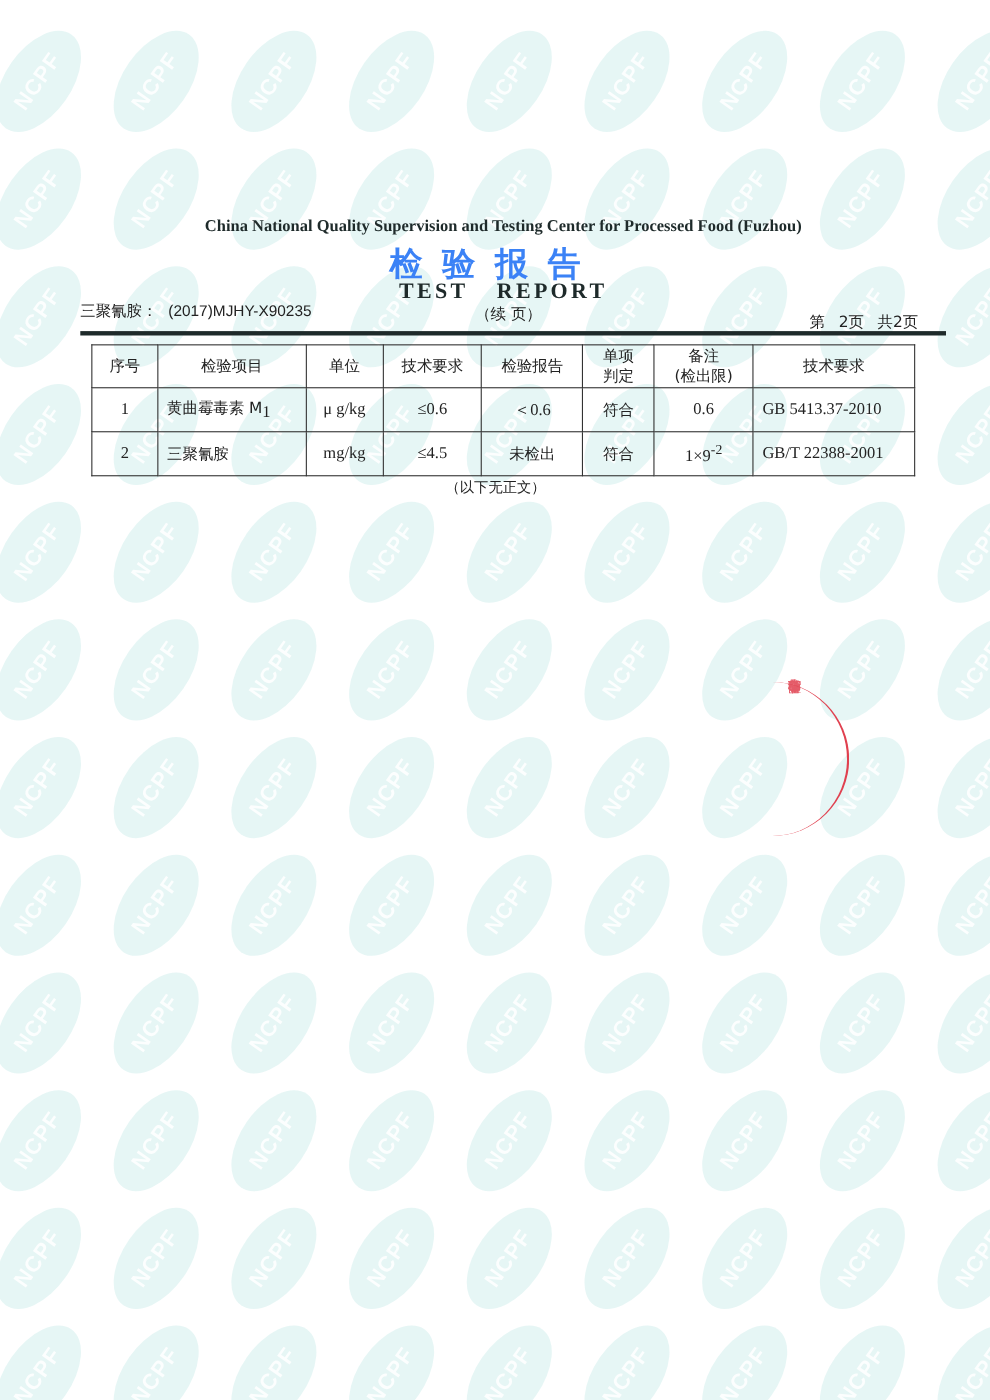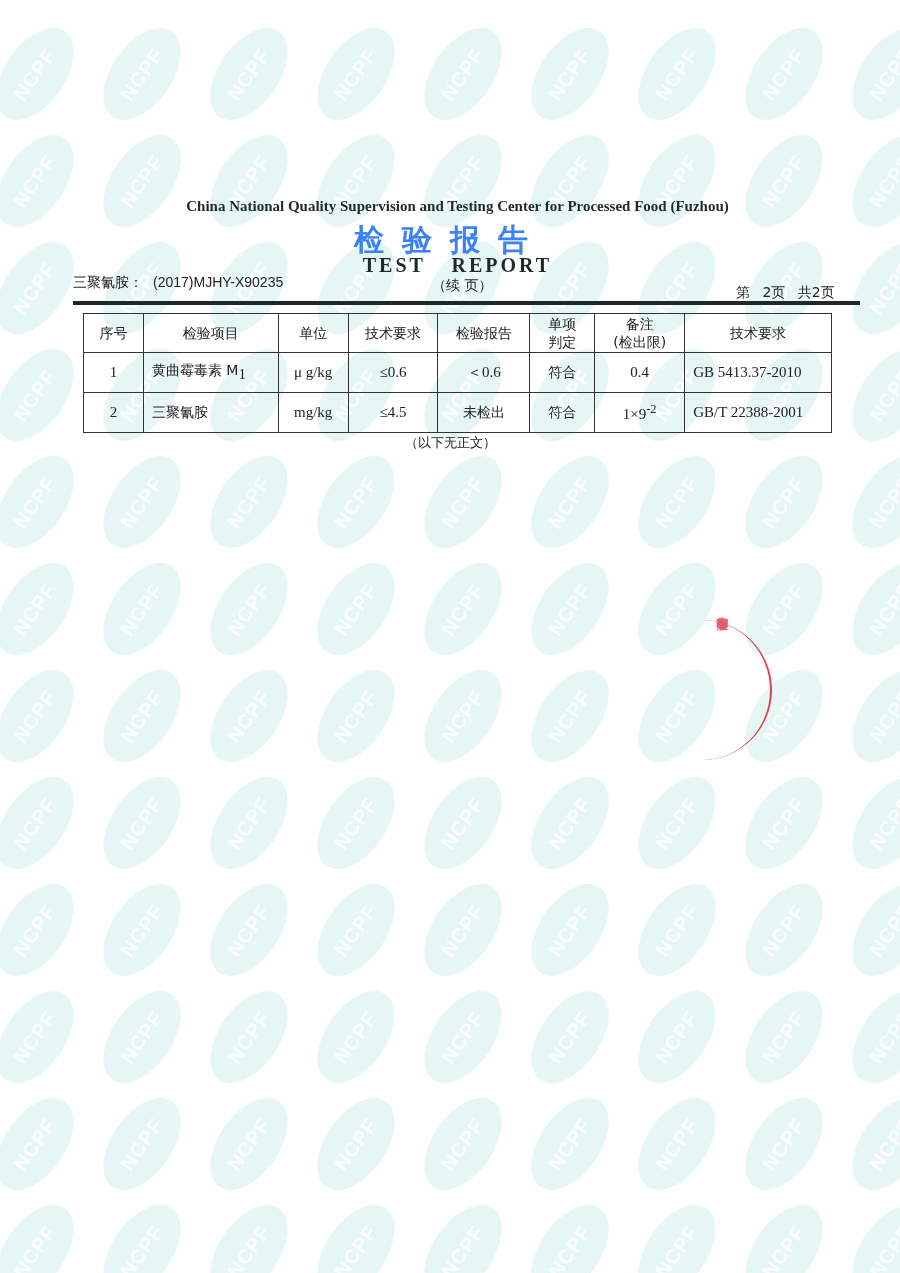--- a/index.html
+++ b/index.html
@@ -457,21 +457,21 @@
       </tr>
     </thead>
     <tbody>
       <tr>
         <td class="num">1</td>
         <td class="left"><span>黄曲霉毒素 M</span><sub class="num">1</sub></td>
         <td class="num">μ g/kg</td>
         <td class="num">≤0.6</td>
         <td class="num">＜0.6</td>
         <td>符合</td>
-        <td class="num">0.4</td>
+        <td class="num">0.6</td>
         <td class="left num">GB 5413.37-2010</td>
       </tr>
       <tr>
         <td class="num">2</td>
         <td class="left"><span>三聚氰胺</span></td>
         <td class="num">mg/kg</td>
         <td class="num">≤4.5</td>
         <td>未检出</td>
         <td>符合</td>
         <td class="num"><span>1×9</span><sup>-2</sup></td>

